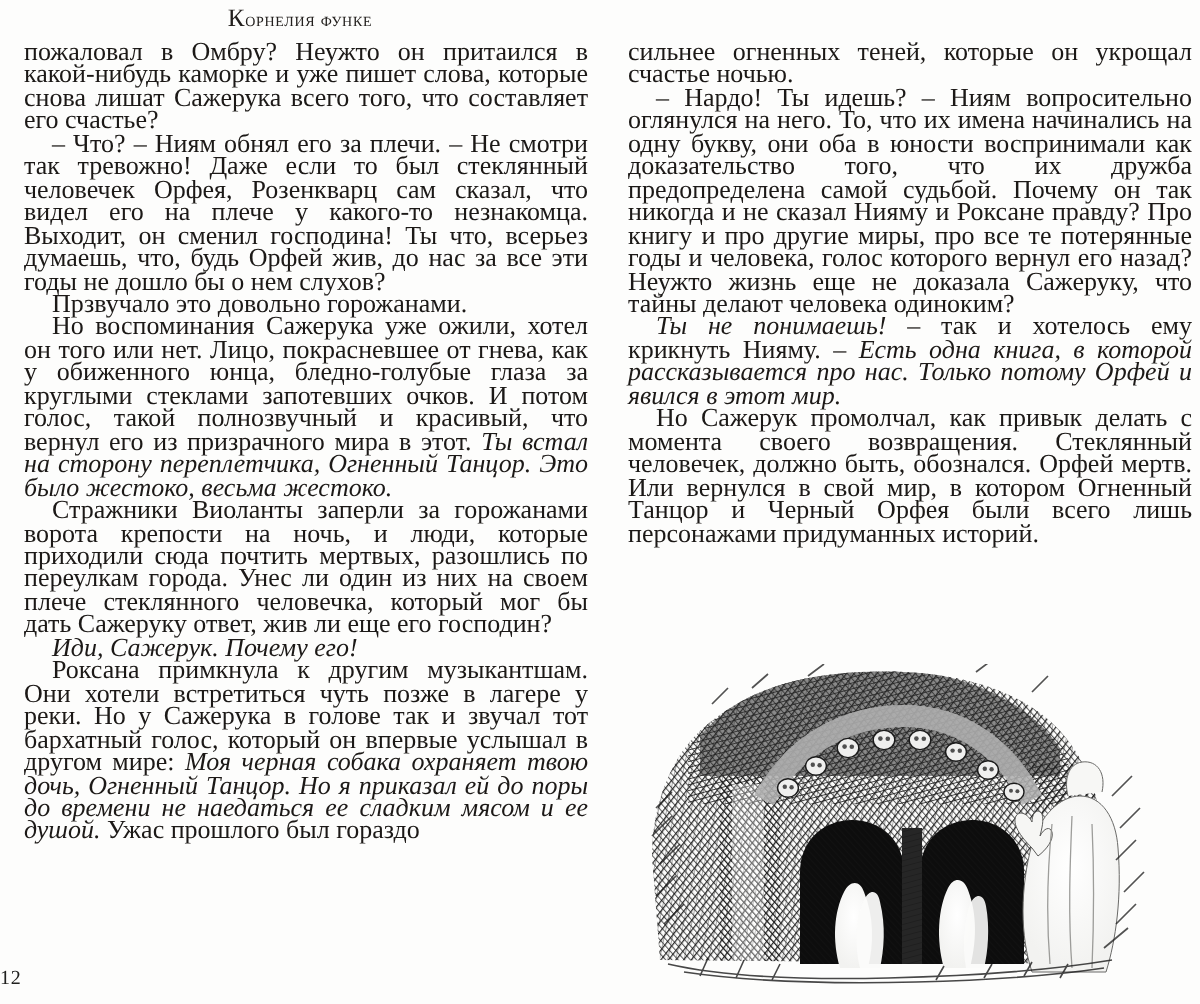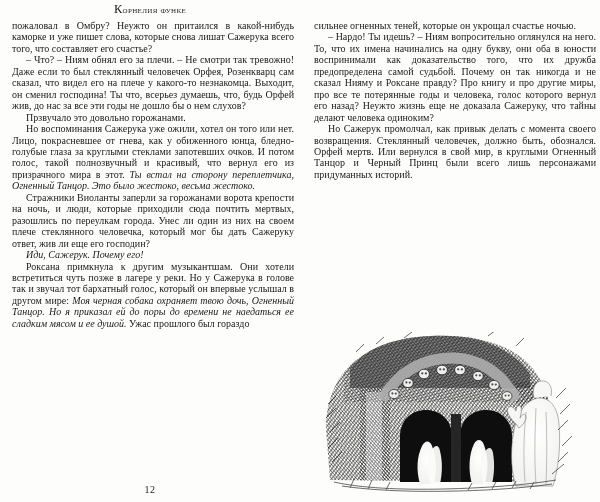--- a/index.html
+++ b/index.html
@@ -46,21 +46,21 @@
     text-transform: uppercase;
   }
   .head-left  { left: 0; width: 300px; text-align: center; }
   .head-right { left: 300px; width: 300px; text-align: center; }
 
   
   .col {
     position: absolute;
     top: 20px;
     width: 282px;
-    font-size: 10px;
+    font-size: 13px;
     line-height: 11.45px;
     text-align: justify;
     text-justify: inter-word;
     hyphens: manual;
     color: #1c1917;
   }
   .col-left  { left: 12px; }
   .col-right { left: 314px; }
 
   .col p {
@@ -79,21 +79,21 @@
     height: 160px;
   }
   .illo-wrap svg { display: block; width: 258px; height: 160px; }
 
   
   .folio {
     position: absolute;
     left: 0;
     top: 484px;
     width: 300px;
-    text-align: center;
+    text-align: left;
     font-size: 10px;
     color: #20201e;
     letter-spacing: 0.4px;
   }
 </style>
 </head>
 <body>
 
 <div class="page">
 
@@ -107,21 +107,22 @@
       <p><span>Прзвучало это довольно горожанами.</span></p>
       <p><span>Но воспоминания Сажерука уже ожили, хотел он того или нет. Лицо, покрасневшее от гнева, как у обиженного юнца, бледно-голубые глаза за круглыми стеклами запотевших очков. И потом голос, такой полнозвучный и красивый, что вернул его из призрачного мира в этот. </span><i>Ты встал на сторону переплетчика, Огненный Танцор. Это было жестоко, весьма жестоко.</i></p>
       <p><span>Стражники Виоланты заперли за горожанами ворота крепости на ночь, и люди, которые приходили сюда почтить мертвых, разошлись по переулкам города. Унес ли один из них на своем плече стеклянного человечка, который мог бы дать Сажеруку ответ, жив ли еще его господин?</span></p>
       <p><i>Иди, Сажерук. Почему его!</i></p>
       <p><span>Роксана примкнула к другим музыкантшам. Они хотели встретиться чуть позже в лагере у реки. Но у Сажерука в голове так и звучал тот бархатный голос, который он впервые услышал в другом мире: </span><i>Моя черная собака охраняет твою дочь, Огненный Танцор. Но я приказал ей до поры до времени не наедаться ее сладким мясом и ее душой.</i><span> Ужас прошлого был гораздо</span></p>
     </div>
 
   <div class="col col-right">
       <p class="cont"><span>сильнее огненных теней, которые он укрощал счастье ночью.</span></p>
       <p><span>– Нардо! Ты идешь? – Ниям вопросительно оглянулся на него. То, что их имена начинались на одну букву, они оба в юности воспринимали как доказательство того, что их дружба предопределена самой судьбой. Почему он так никогда и не сказал Нияму и Роксане правду? Про книгу и про другие миры, про все те потерянные годы и человека, голос которого вернул его назад? Неужто жизнь еще не доказала Сажеруку, что тайны делают человека одиноким?</span></p>
-      <p><span>Но Сажерук промолчал, как привык делать с момента своего возвращения. Стеклянный человечек, должно быть, обознался. Орфей мертв. Или вернулся в свой мир, в круглыми Огненный Танцор и Черный Принц были всего лишь персонажами придуманных историй.</span></p>
+      <p><i>Ты не понимаешь!</i><span> – так и хотелось ему крикнуть Нияму. – </span><i>Есть одна книга, в которой рассказывается про нас. Только потому Орфей и явился в этот мир.</i></p>
+      <p><span>Но Сажерук промолчал, как привык делать с момента своего возвращения. Стеклянный человечек, должно быть, обознался. Орфей мертв. Или вернулся в свой мир, в котором Огненный Танцор и Черный Орфея были всего лишь персонажами придуманных историй.</span></p>
     </div>
 
   <div class="illo-wrap">
     <svg viewBox="0 0 258 160" xmlns="http://www.w3.org/2000/svg">
       <defs>
         <pattern id="hatchA" width="3" height="3" patternUnits="userSpaceOnUse" patternTransform="rotate(38)">
           <line x1="0" y1="0" x2="0" y2="3" stroke="#1a1a1a" stroke-width="1.25"></line>
         </pattern>
         <pattern id="hatchB" width="2.3" height="2.3" patternUnits="userSpaceOnUse" patternTransform="rotate(-42)">
           <line x1="0" y1="0" x2="0" y2="2.3" stroke="#1a1a1a" stroke-width="1.05"></line>

